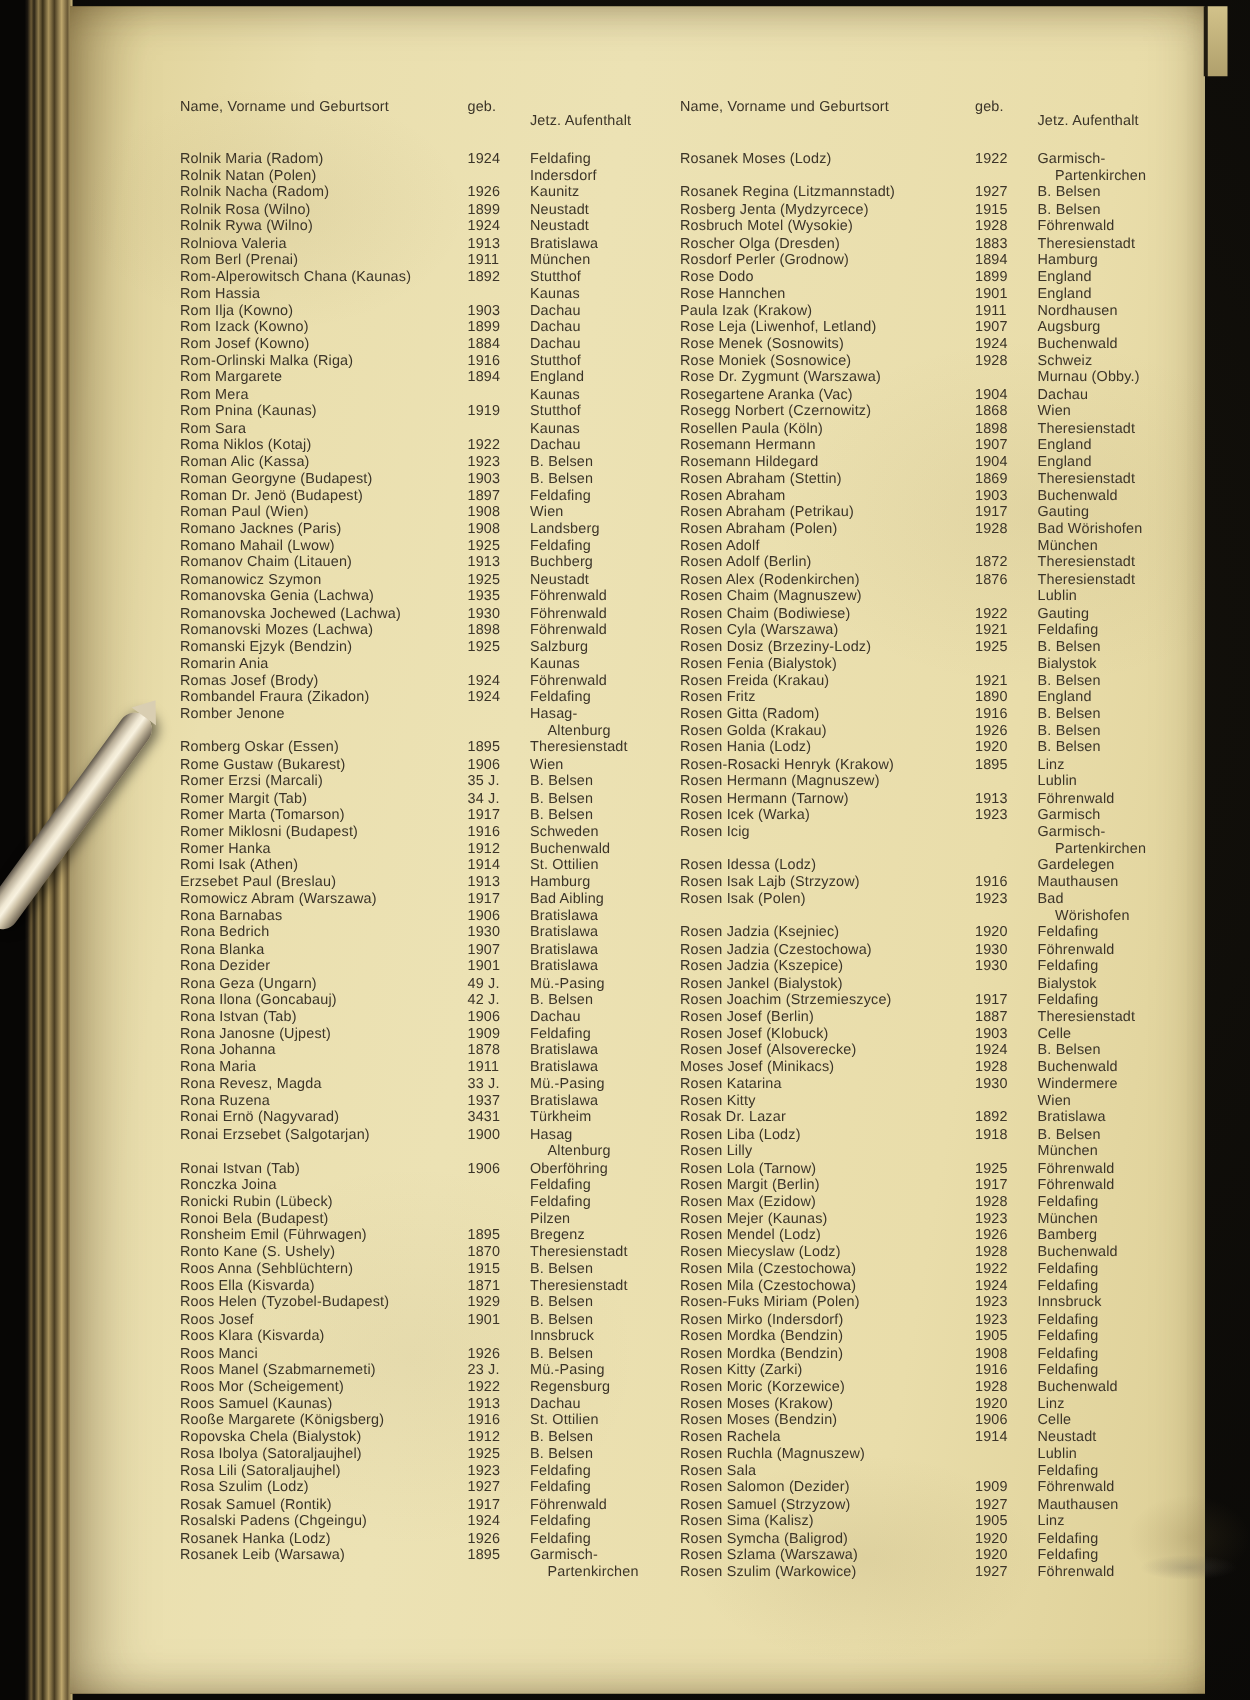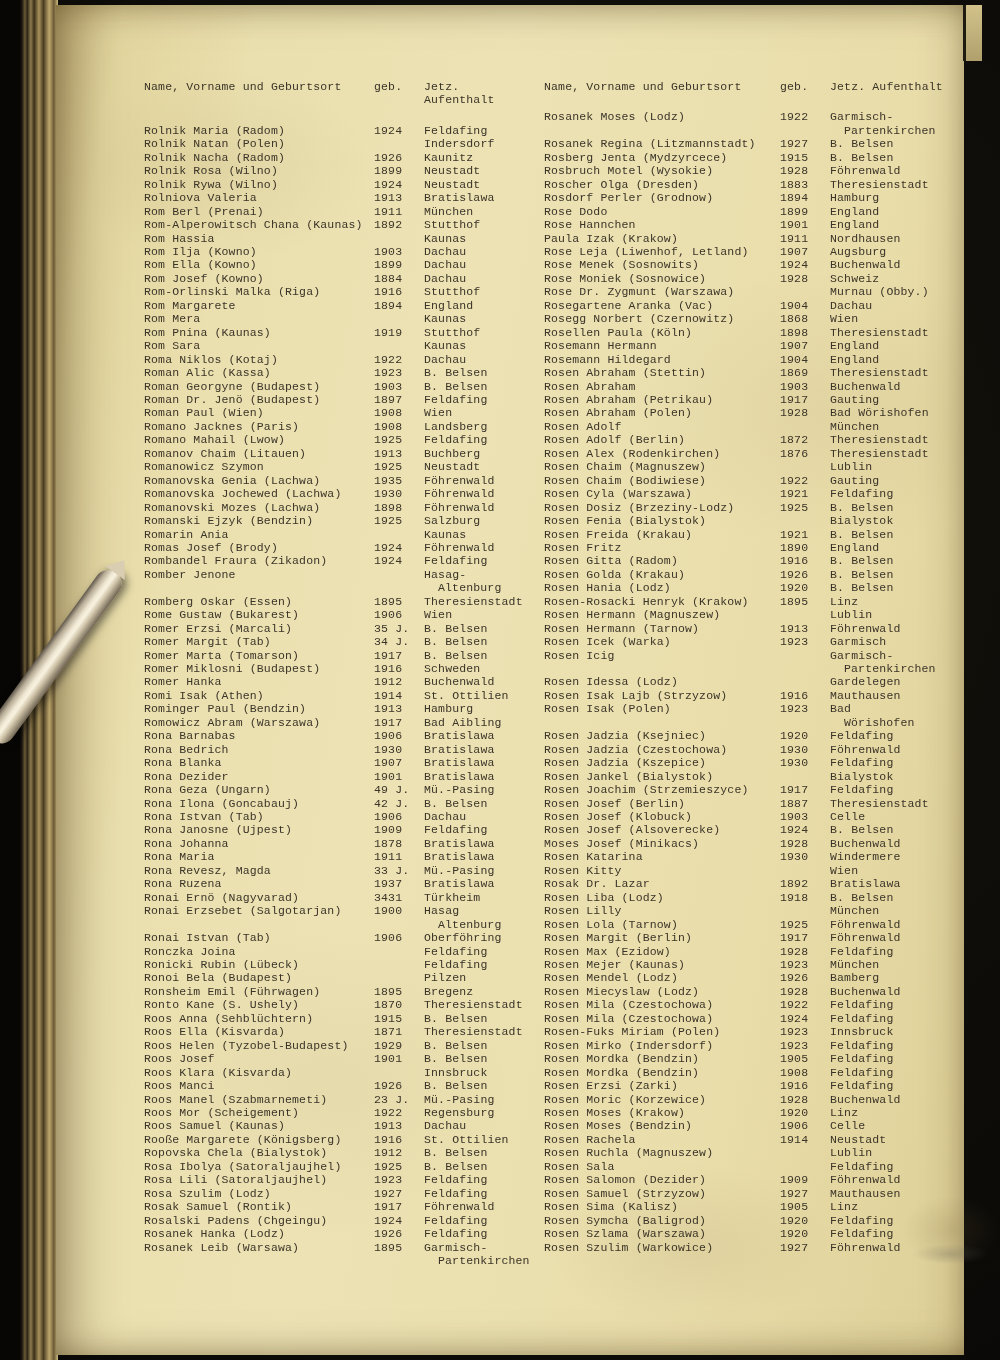--- a/index.html
+++ b/index.html
@@ -22,29 +22,29 @@
                inset -22px 0 45px -26px rgba(70,48,12,.4),
                inset 0 18px 35px -24px rgba(70,48,12,.35),
                inset 0 -18px 35px -24px rgba(70,48,12,.35);}
   .page-texture{position:absolute;inset:0;pointer-events:none;
     background:
       radial-gradient(220px 140px at 18% 12%, rgba(120,98,50,.08), transparent 70%),
       radial-gradient(300px 200px at 85% 30%, rgba(120,98,50,.07), transparent 70%),
       radial-gradient(260px 220px at 30% 80%, rgba(120,98,50,.06), transparent 70%),
       radial-gradient(200px 120px at 70% 92%, rgba(110,90,45,.09), transparent 70%);}
   .content{position:absolute;top:75px;left:88px;right:20px;display:flex;gap:8px;
-    font-family:Liberation Mono, monospace;font-size:11.5px;line-height:13.45px;
+    font-family:Liberation Sans, sans-serif;font-size:11.5px;line-height:13.45px;
     color:#3b3428;letter-spacing:.15px;}
   .col{display:block;}
   .col-l{width:392px;flex:0 0 392px;}
   .col-r{flex:1;}
   .col-head{display:flex;margin-bottom:17px;}
   .h-name{width:230px;}
   .h-geb{width:50px;}
-  .h-ort{flex:1;}
+  .h-ort{flex:1;margin-top:11px;}
   .col-r .h-name{width:236px;}
   .row{display:flex;align-items:flex-start;}
   .c-name{width:230px;white-space:nowrap;}
   .col-r .c-name{width:236px;}
   .c-geb{width:50px;}
   .c-ort{flex:1;white-space:pre-line;padding-left:14px;text-indent:-14px;}
   
   .pencil{position:absolute;left:-12px;top:716px;width:208px;height:27px;border-radius:14px;
     transform:rotate(-54deg);transform-origin:14px 50%;z-index:6;
     background:linear-gradient(to bottom,#5e564a 0%,#b7ac96 18%,#efe7d2 40%,#f8f2e0 52%,#cfc3a8 70%,#6e6452 100%);
@@ -120,21 +120,21 @@
               <span class="c-name">Rom Hassia</span>
               <span class="c-geb"></span>
               <span class="c-ort">Kaunas</span>
             </div>
             <div class="row">
               <span class="c-name">Rom Ilja (Kowno)</span>
               <span class="c-geb">1903</span>
               <span class="c-ort">Dachau</span>
             </div>
             <div class="row">
-              <span class="c-name">Rom Ella (Kowno)</span>
+              <span class="c-name">Rom Izack (Kowno)</span>
               <span class="c-geb">1899</span>
               <span class="c-ort">Dachau</span>
             </div>
             <div class="row">
               <span class="c-name">Rom Josef (Kowno)</span>
               <span class="c-geb">1884</span>
               <span class="c-ort">Dachau</span>
             </div>
             <div class="row">
               <span class="c-name">Rom-Orlinski Malka (Riga)</span>
@@ -281,21 +281,21 @@
               <span class="c-name">Romer Hanka</span>
               <span class="c-geb">1912</span>
               <span class="c-ort">Buchenwald</span>
             </div>
             <div class="row">
               <span class="c-name">Romi Isak (Athen)</span>
               <span class="c-geb">1914</span>
               <span class="c-ort">St. Ottilien</span>
             </div>
             <div class="row">
-              <span class="c-name">Rominger Paul (Bendzin)</span>
+              <span class="c-name">Erzsebet Paul (Breslau)</span>
               <span class="c-geb">1913</span>
               <span class="c-ort">Hamburg</span>
             </div>
             <div class="row">
               <span class="c-name">Romowicz Abram (Warszawa)</span>
               <span class="c-geb">1917</span>
               <span class="c-ort">Bad Aibling</span>
             </div>
             <div class="row">
               <span class="c-name">Rona Barnabas</span>
@@ -841,21 +841,21 @@
               <span class="c-name">Rosen Mordka (Bendzin)</span>
               <span class="c-geb">1905</span>
               <span class="c-ort">Feldafing</span>
             </div>
             <div class="row">
               <span class="c-name">Rosen Mordka (Bendzin)</span>
               <span class="c-geb">1908</span>
               <span class="c-ort">Feldafing</span>
             </div>
             <div class="row">
-              <span class="c-name">Rosen Erzsi (Zarki)</span>
+              <span class="c-name">Rosen Kitty (Zarki)</span>
               <span class="c-geb">1916</span>
               <span class="c-ort">Feldafing</span>
             </div>
             <div class="row">
               <span class="c-name">Rosen Moric (Korzewice)</span>
               <span class="c-geb">1928</span>
               <span class="c-ort">Buchenwald</span>
             </div>
             <div class="row">
               <span class="c-name">Rosen Moses (Krakow)</span>

